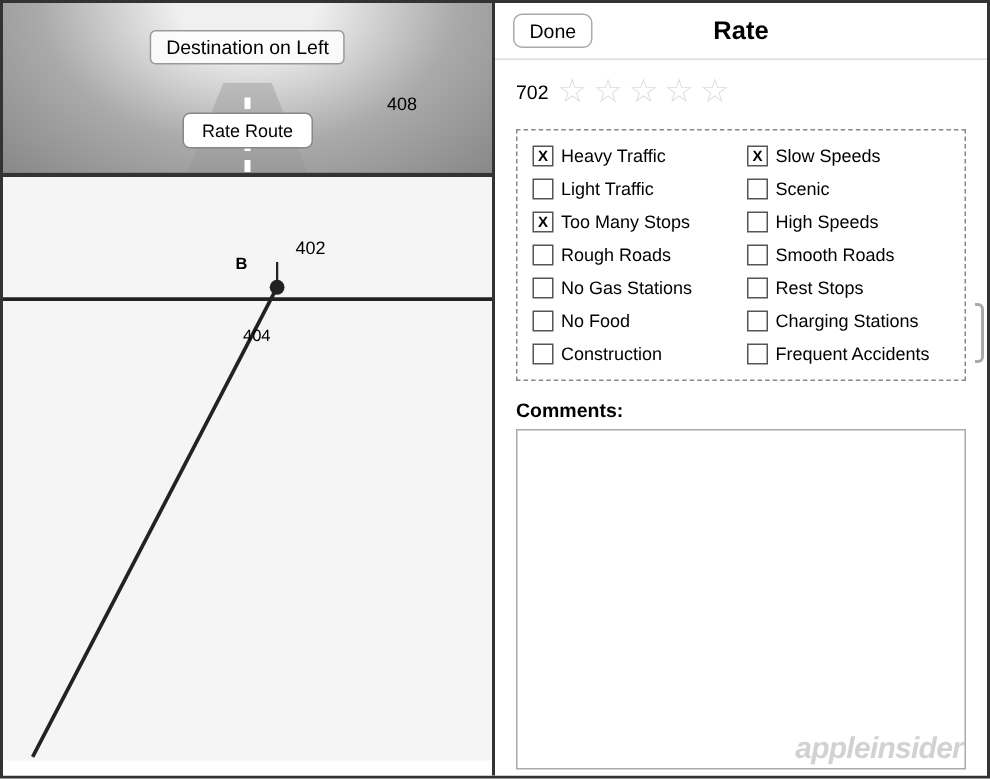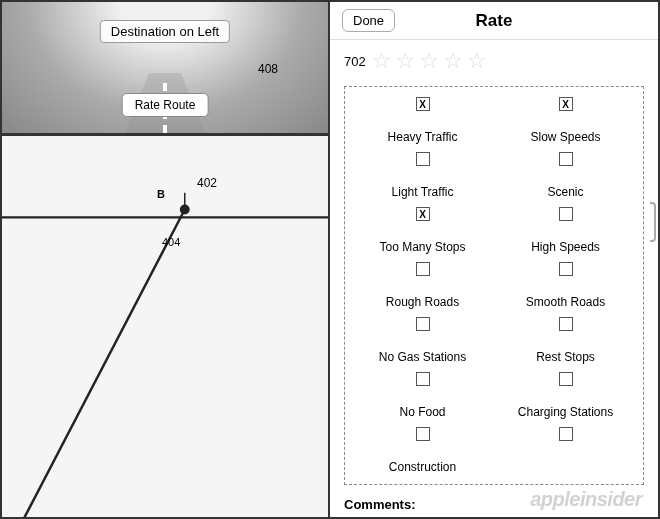--- a/index.html
+++ b/index.html
@@ -19,21 +19,21 @@
       width: 330px;
       height: 519px;
       border-right: 2px solid #333;
       position: relative;
       background: #fff;
       overflow: hidden;
     }
 
     .map-header {
       width: 100%;
-      height: 134px;
+      height: 116px;
       background: #ccc;
       position: relative;
       border-bottom: 3px solid #333;
       overflow: hidden;
     }
 
     .map-header-gradient {
       position: absolute;
       top: 0; left: 0; right: 0; bottom: 0;
       background: radial-gradient(ellipse at center top, #f0f0f0 20%, #aaa 60%, #888 100%);
@@ -195,24 +195,23 @@
       border: 1.5px dashed #888;
       padding: 8px 10px;
       display: grid;
       grid-template-columns: 1fr 1fr;
       gap: 4px 8px;
     }
 
     .option-item {
       display: flex;
       align-items: center;
-      gap: 19px;
+      gap: 5px;
       font-size: 12px;
       padding: 2px 0;
-      flex-direction: column;
     }
 
     .checkbox {
       width: 14px;
       height: 14px;
       border: 1.5px solid #555;
       display: flex;
       align-items: center;
       justify-content: center;
       font-size: 11px;
@@ -378,20 +377,21 @@
       <span>Charging Stations</span>
     </div>
 
     <div class="option-item">
       <div class="checkbox"></div>
       <span>Construction</span>
     </div>
 
     <div class="option-item">
       <div class="checkbox"></div>
+      <span>Frequent Accidents</span>
     </div>
   </div>
 
   <div class="comments-section">
     <div class="comments-label">Comments:</div>
     <div class="comments-box" contenteditable="true" style=""></div>
   </div>
 
   <div class="watermark">appleinsider</div>
   <div class="right-edge-line"></div>

